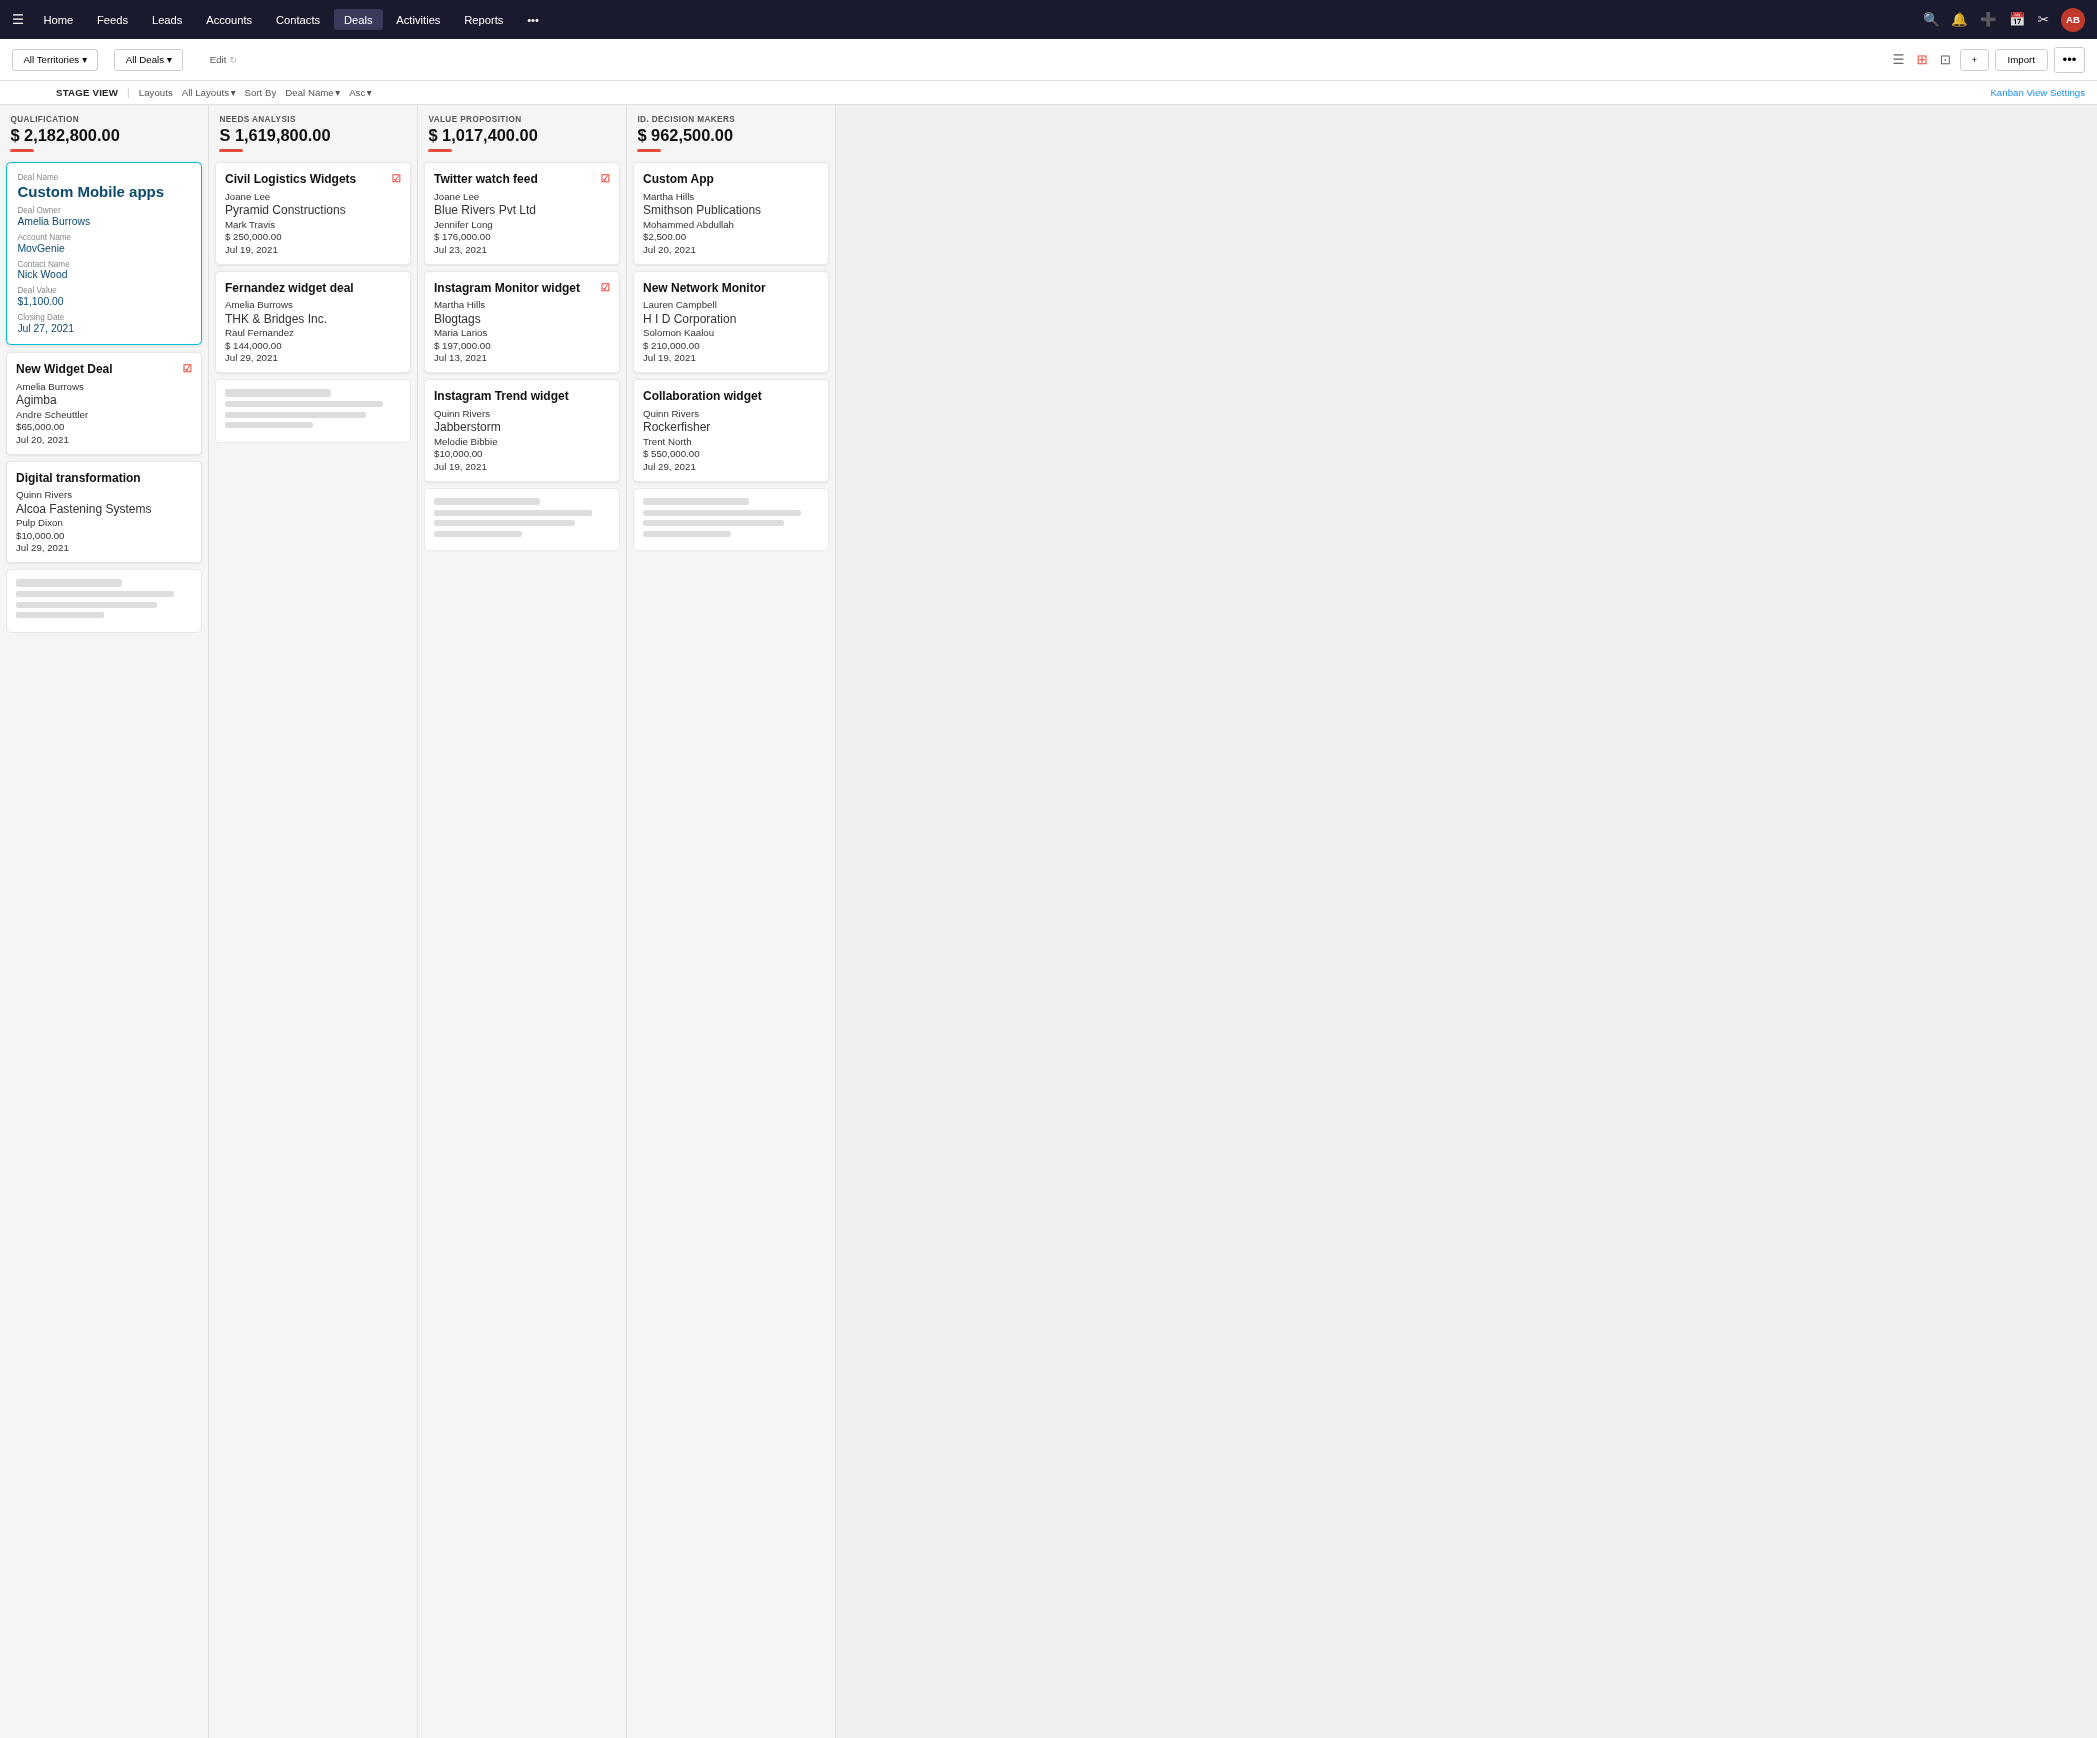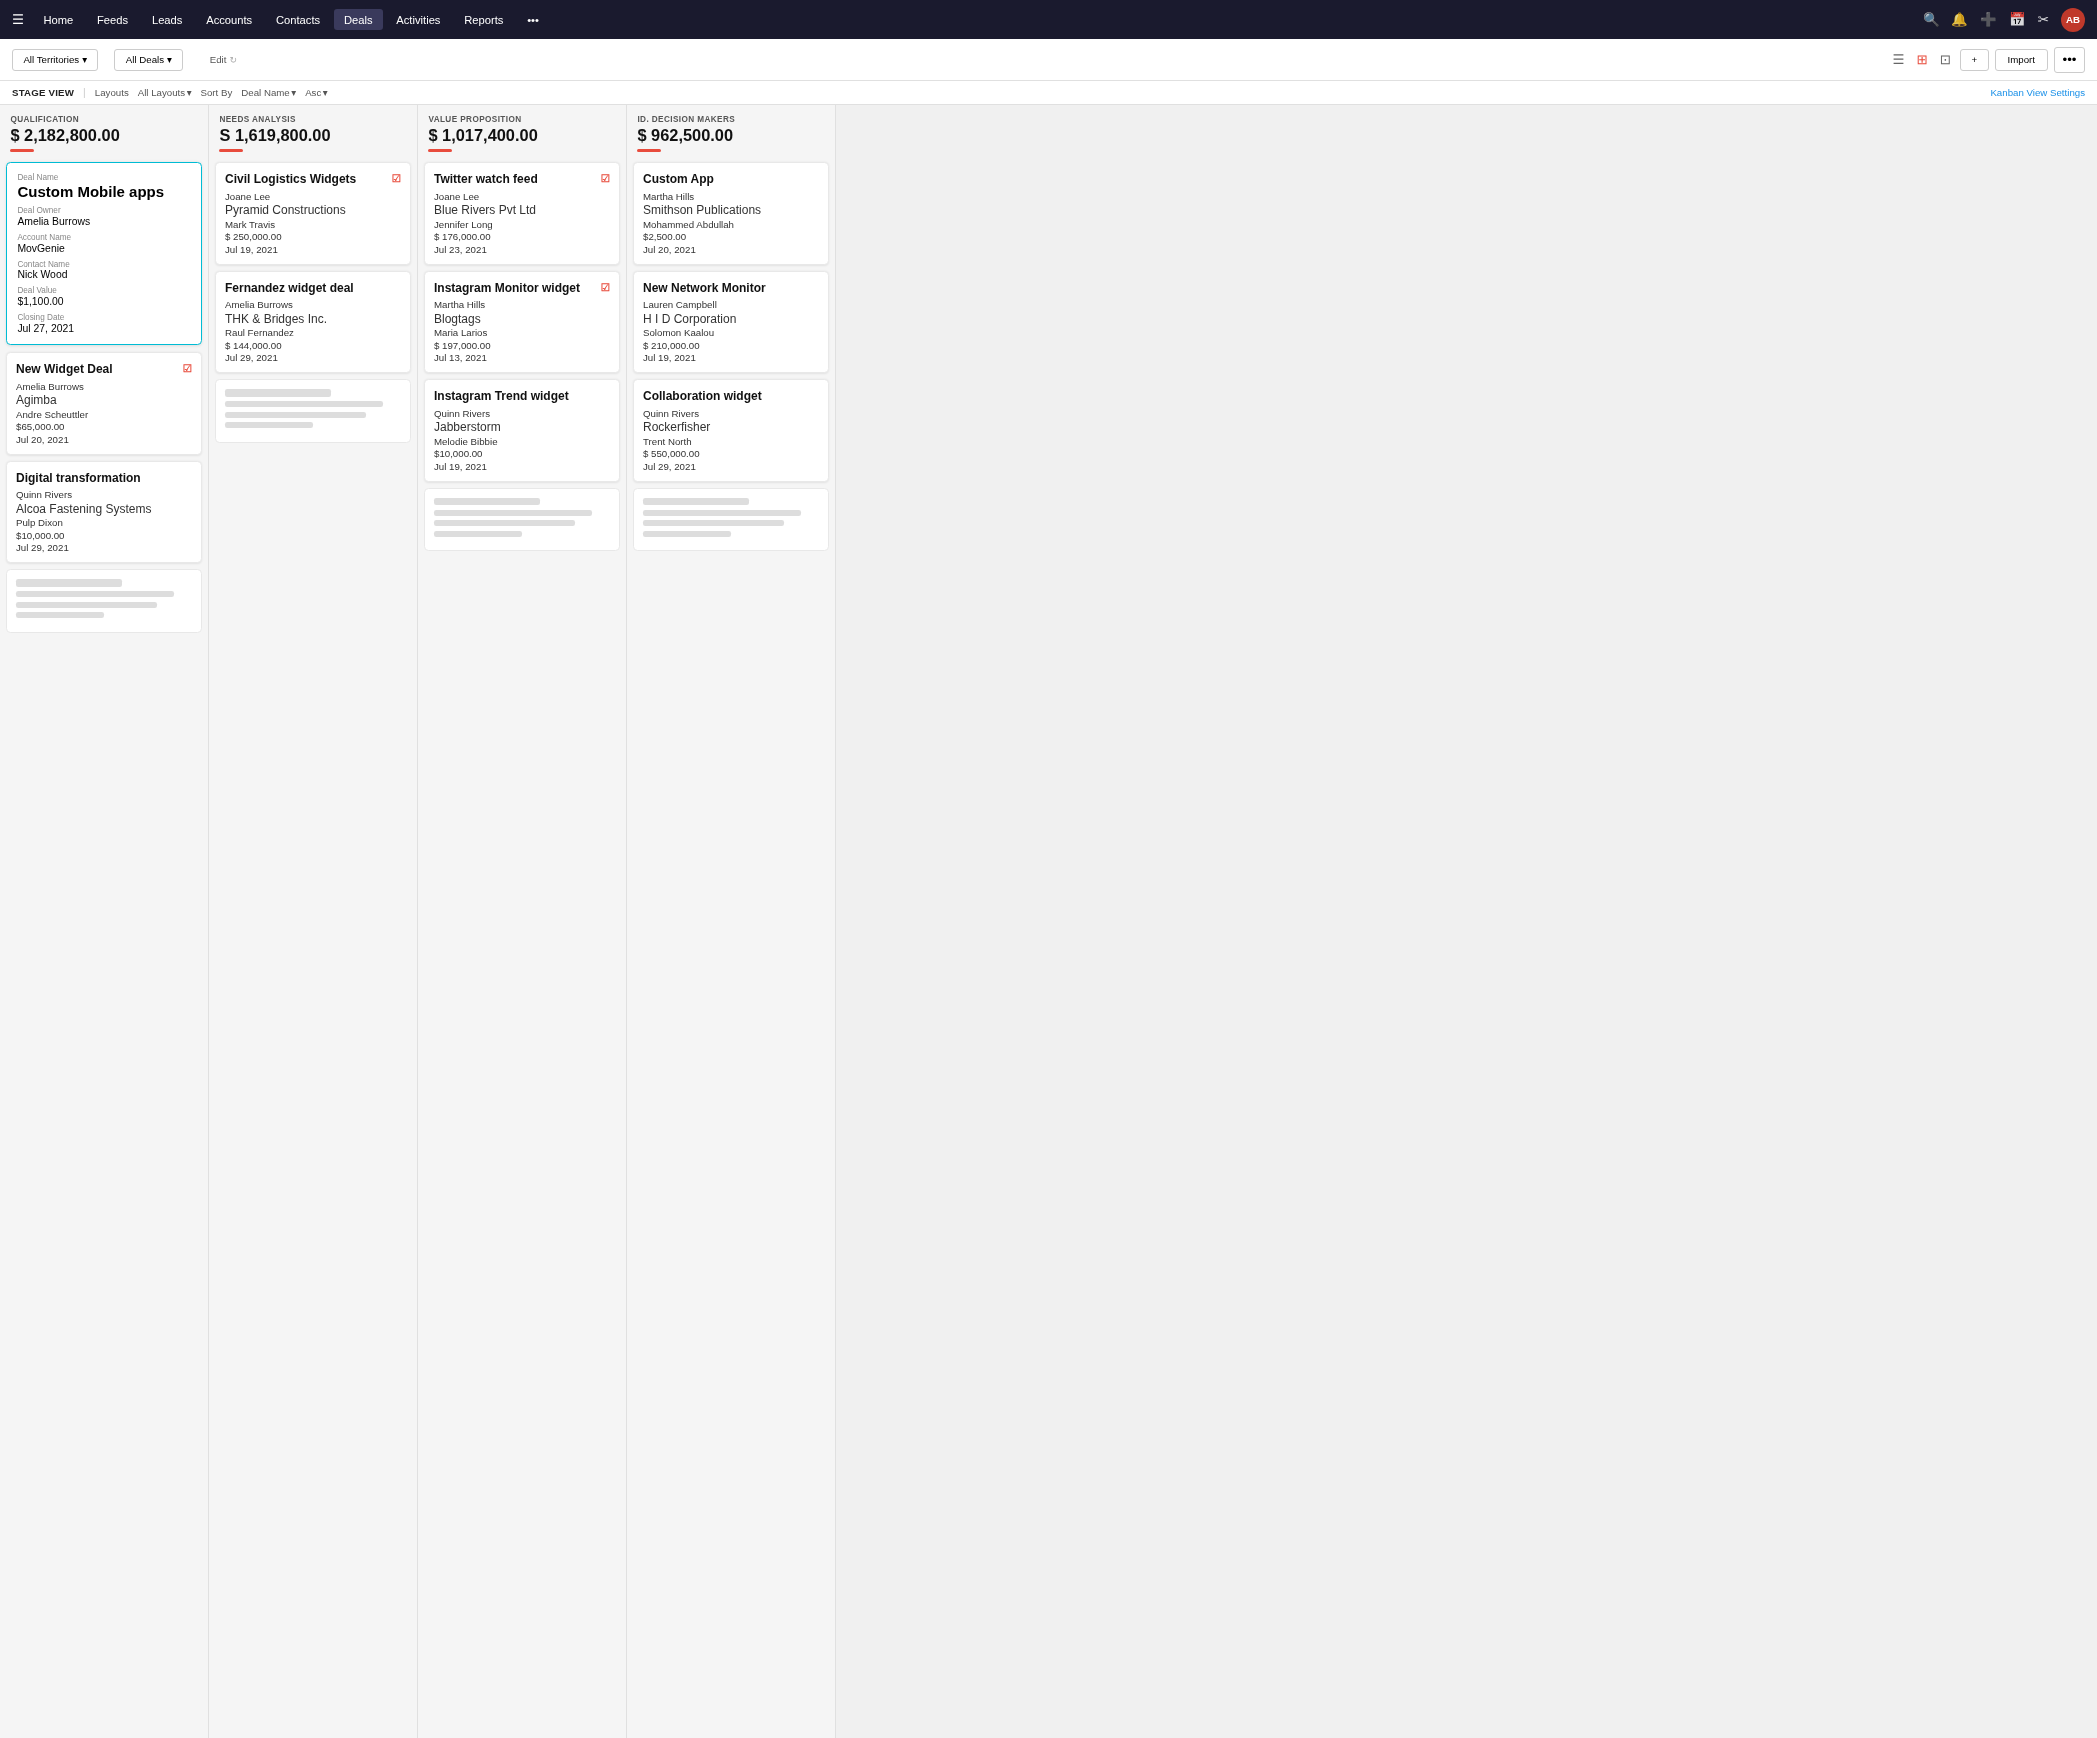--- a/index.html
+++ b/index.html
@@ -71,21 +71,21 @@
 
     
     .stage-toolbar {
       background: #fff;
       display: flex;
       align-items: center;
       padding: 6px 12px;
       border-bottom: 0.7px solid #e0e0e0;
       gap: 9px;
     }
-    .stage-label { font-weight: 600; font-size: 9.7px; letter-spacing: 0.2px; }
+    .stage-label { font-weight: 600; font-size: 9.7px; letter-spacing: 0.2px; margin-left: 44px; }
     .stage-sep { color: #ccc; }
     .stage-link { color: #555; font-size: 9.7px; cursor: pointer; }
     .stage-link.dropdown { display: flex; align-items: center; gap: 1.5px; }
     .sort-label { color: #555; font-size: 9.7px; }
     .kanban-settings { margin-left: auto; color: #1a90e8; font-size: 9.7px; cursor: pointer; }
 
     
     .kanban-board {
       display: flex;
       gap: 0;
@@ -173,21 +173,21 @@
       background: #fff;
       border-radius: 4.5px;
       padding: 10.4px;
       box-shadow: 0 0.7px 3px rgba(0,0,0,0.1);
       border: 1.5px solid #00bcd4;
       cursor: pointer;
       margin-bottom: 1.5px;
     }
     .field-label { font-size: 8.2px; color: #888; margin-bottom: 0.7px; margin-top: 6px; }
     .field-label:first-child { margin-top: 0; }
-    .field-value { font-size: 10.4px; color: #000000; font-weight: 500; }
+    .field-value { font-size: 10.4px; color: #0c4a6e; font-weight: 500; }
     .field-value.large { font-size: 15px; font-weight: 700; }
 
     
     .skeleton-card {
       background: #fff;
       border-radius: 4.5px;
       padding: 9px;
       margin-bottom: 3px;
       border: 0.7px solid #e8e8e8;
     }

